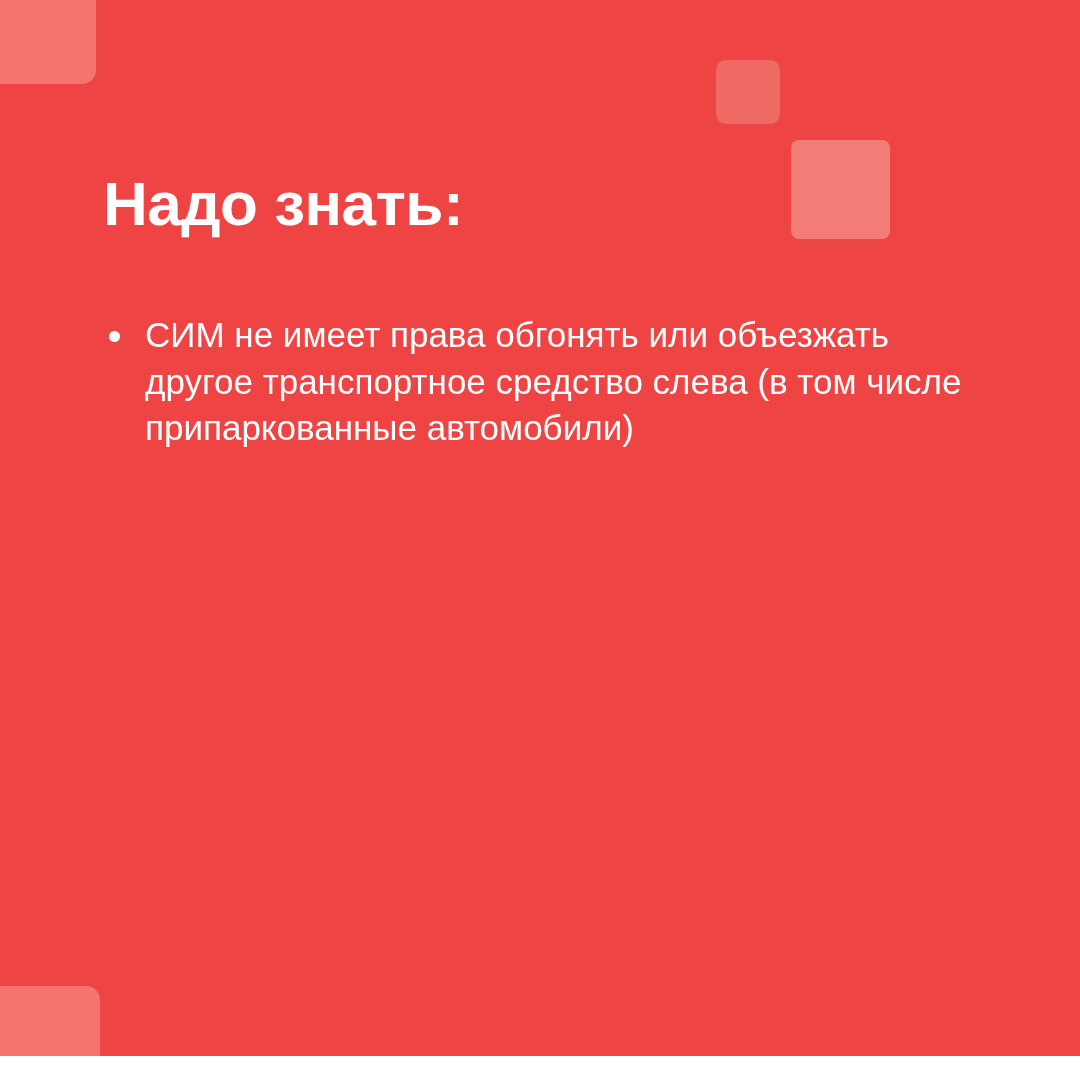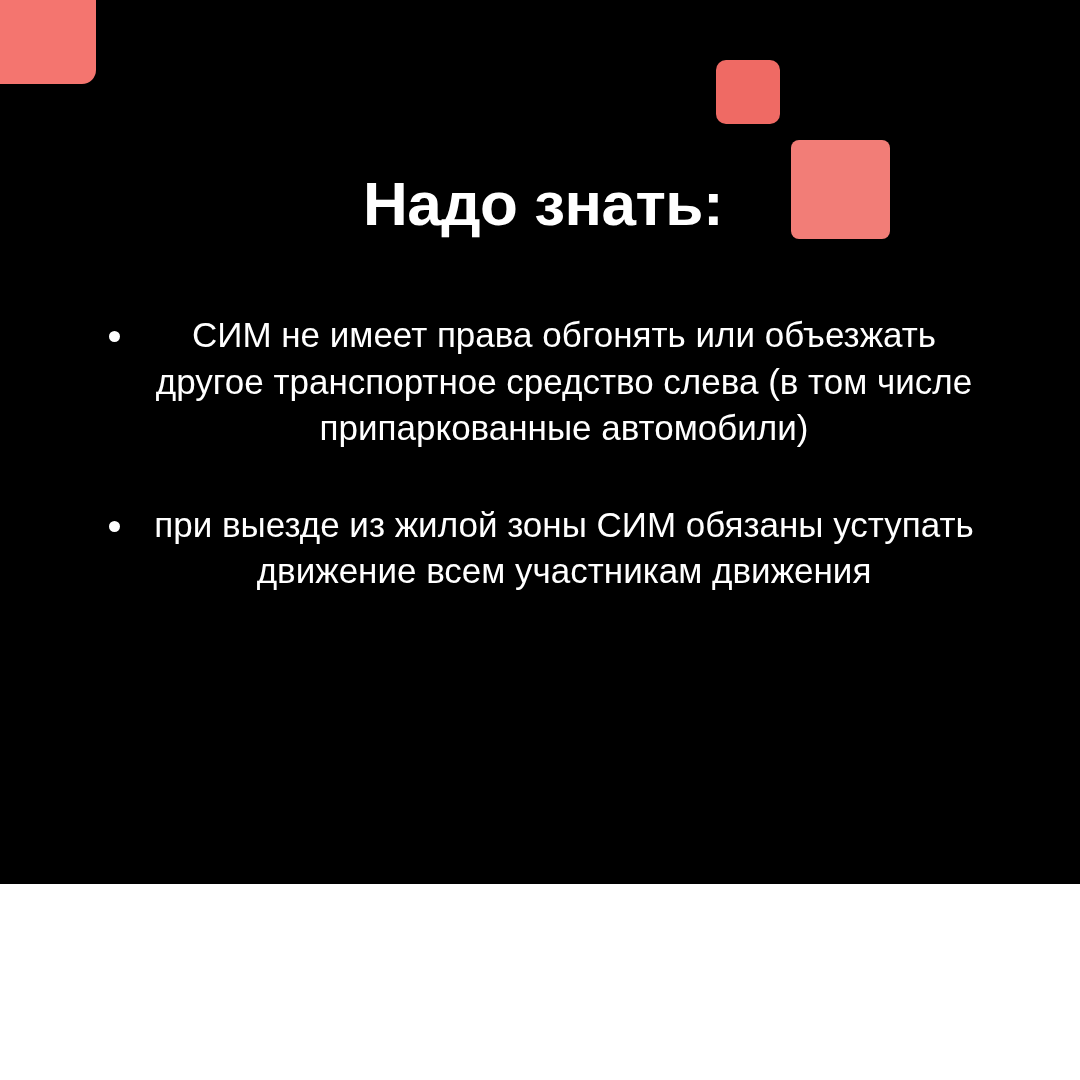--- a/index.html
+++ b/index.html
@@ -8,24 +8,23 @@
   }
   body {
     width: 1080px;
     height: 1080px;
     overflow: hidden;
     font-family: "Liberation Sans", sans-serif;
   }
   .slide {
     position: relative;
     width: 1080px;
-    height: 884px;
-    background: #000000;
+    height: 1056px;
+    background: #ef4444;
     overflow: hidden;
-    text-align: center;
   }
 
   
   .deco {
     position: absolute;
     background: #F4756F;
   }
   .deco-tl {
     left: -12px;
     top: -30px;
@@ -115,20 +114,16 @@
   <div class="deco deco-bl"></div>
 
   <div class="content">
     <h1 class="title">Надо знать:</h1>
 
     <ul class="bullet-list">
       <li class="bullet-item">
         <span class="bullet-dot"></span>
         <span class="bullet-text">СИМ не имеет права обгонять или объезжать другое транспортное средство слева (в том числе припаркованные автомобили)</span>
       </li>
-      <li class="bullet-item">
-        <span class="bullet-dot"></span>
-        <span class="bullet-text">при выезде из жилой зоны СИМ обязаны уступать движение всем участникам движения</span>
-      </li>
     </ul>
   </div>
 
 </div>
 
 </body></html>

